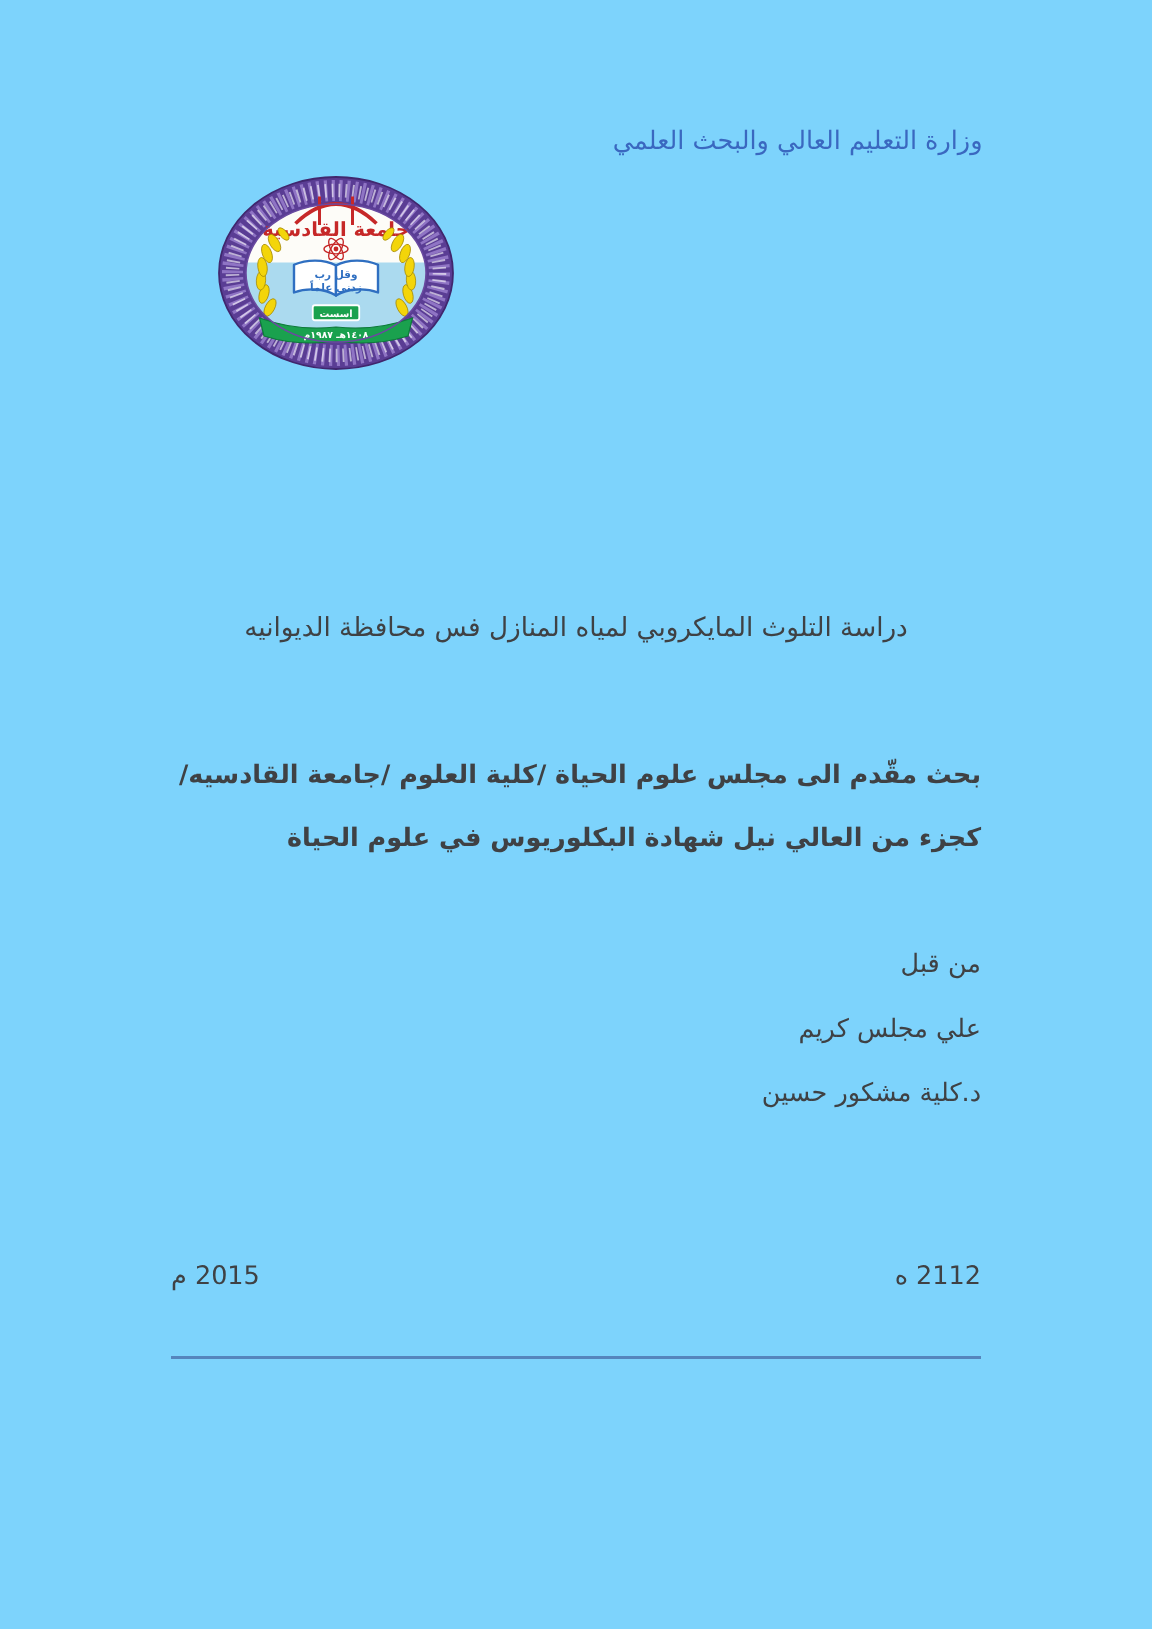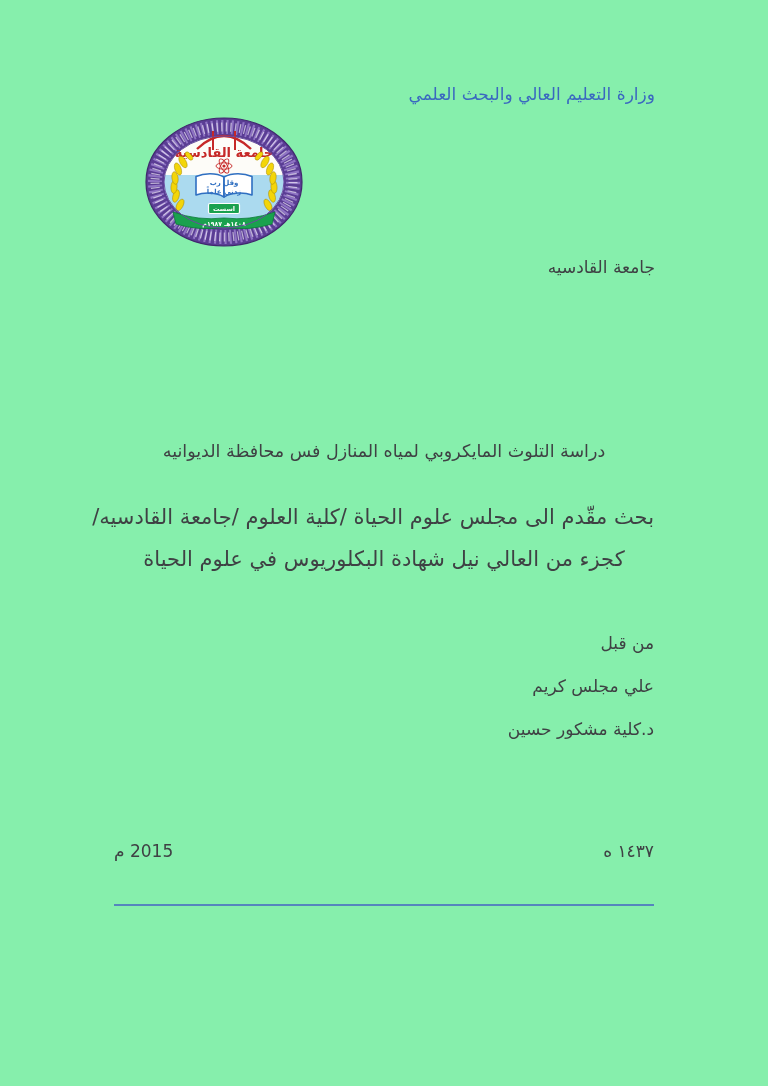--- a/index.html
+++ b/index.html
@@ -1,20 +1,20 @@
 <!DOCTYPE html>
 <html><head>
 <meta charset="utf-8">
 <style>
   html, body { margin: 0; padding: 0; background: #ffffff; }
   .page {
     position: relative;
     width: 768px;
     height: 1086px;
-    background: #86efac;
+    background: #7dd3fc;
     overflow: hidden;
     font-family: "DejaVu Sans", sans-serif;
     color: #3f4144;
   }
   .ministry {
     position: absolute;
     top: 84px;
     right: 113px;
     direction: rtl;
     font-size: 17px;
@@ -40,32 +40,31 @@
   }
   .thesis-title {
     position: absolute;
     top: 409px;
     left: 114px;
     width: 540px;
     direction: rtl;
     text-align: center;
     font-size: 17.5px;
     white-space: nowrap;
-    margin-top: 32px;
   }
   .submission {
     position: absolute;
     top: 496px;
     left: 114px;
     width: 540px;
     direction: rtl;
-    text-align: center;
-    font-size: 21px;
+    font-size: 17px;
     line-height: 42px;
     white-space: nowrap;
+    font-weight: bold;
   }
   .people {
     position: absolute;
     top: 622px;
     left: 114px;
     width: 540px;
     direction: rtl;
     text-align: right;
     font-size: 17px;
     line-height: 43px;
@@ -159,36 +158,35 @@
         <path d="M28,95 Q53,104 79,101 Q105,104 130,95 L127,107 Q105,114 79,110.5 Q53,114 31,107 Z" fill="#1aa14e" stroke="#0d7a3a" stroke-width="0.8"></path>
         <text x="79" y="108.5" text-anchor="middle" font-size="6.2" font-weight="bold" fill="#ffffff" direction="rtl">١٤٠٨هـ ١٩٨٧م</text>
       </g>
 
       <ellipse cx="79" cy="65" rx="78" ry="64" fill="none" stroke="#40276e" stroke-width="1.2"></ellipse>
       <ellipse cx="79" cy="65" rx="60" ry="46" fill="none" stroke="#6a4aa0" stroke-width="1"></ellipse>
     </svg>
   </div>
 
   <div class="affiliation">
-    <div>جامعة القادسيه</div>
   </div>
 
   <div class="thesis-title">دراسة التلوث المايكروبي لمياه المنازل فس محافظة الديوانيه</div>
 
   <div class="submission">
     <div>بحث مقّدم الى مجلس علوم الحياة /كلية العلوم /جامعة القادسيه/</div>
     <div>كجزء من العالي نيل شهادة البكلوريوس في علوم الحياة</div>
   </div>
 
   <div class="people">
     <div>من قبل</div>
     <div>علي مجلس كريم</div>
     <div>د.كلية مشكور حسين</div>
   </div>
 
   <div class="dates">
-    <span>١٤٣٧ ه</span>
+    <span>2112 ه</span>
     <span>2015 م</span>
   </div>
 
   <div class="divider"></div>
 
 </div>
 
 </body></html>

